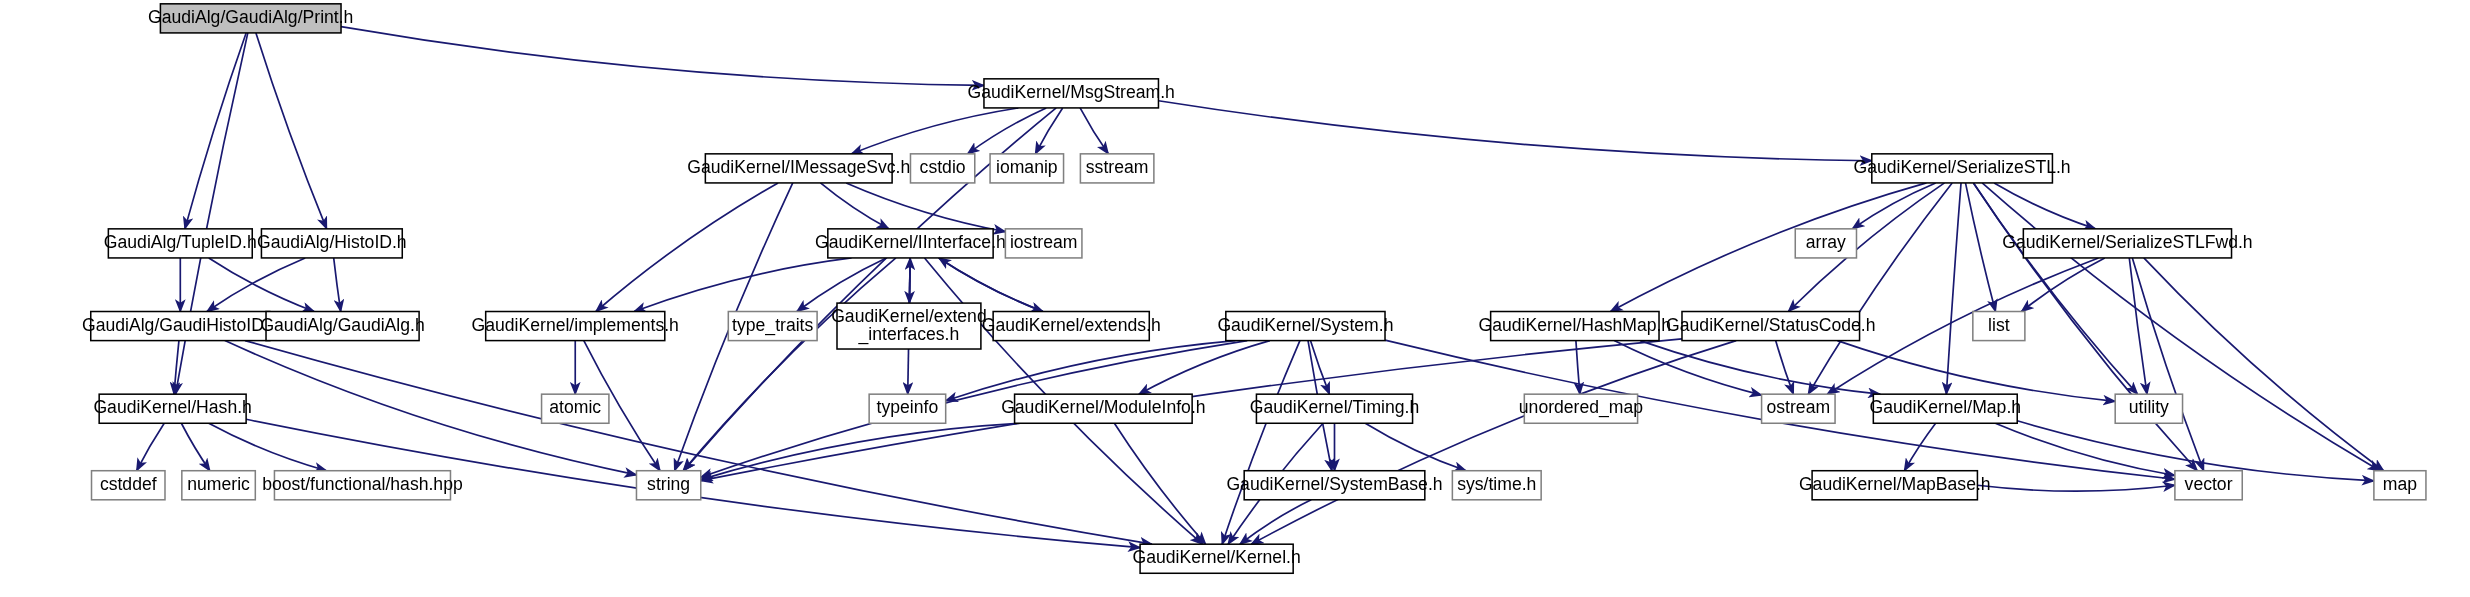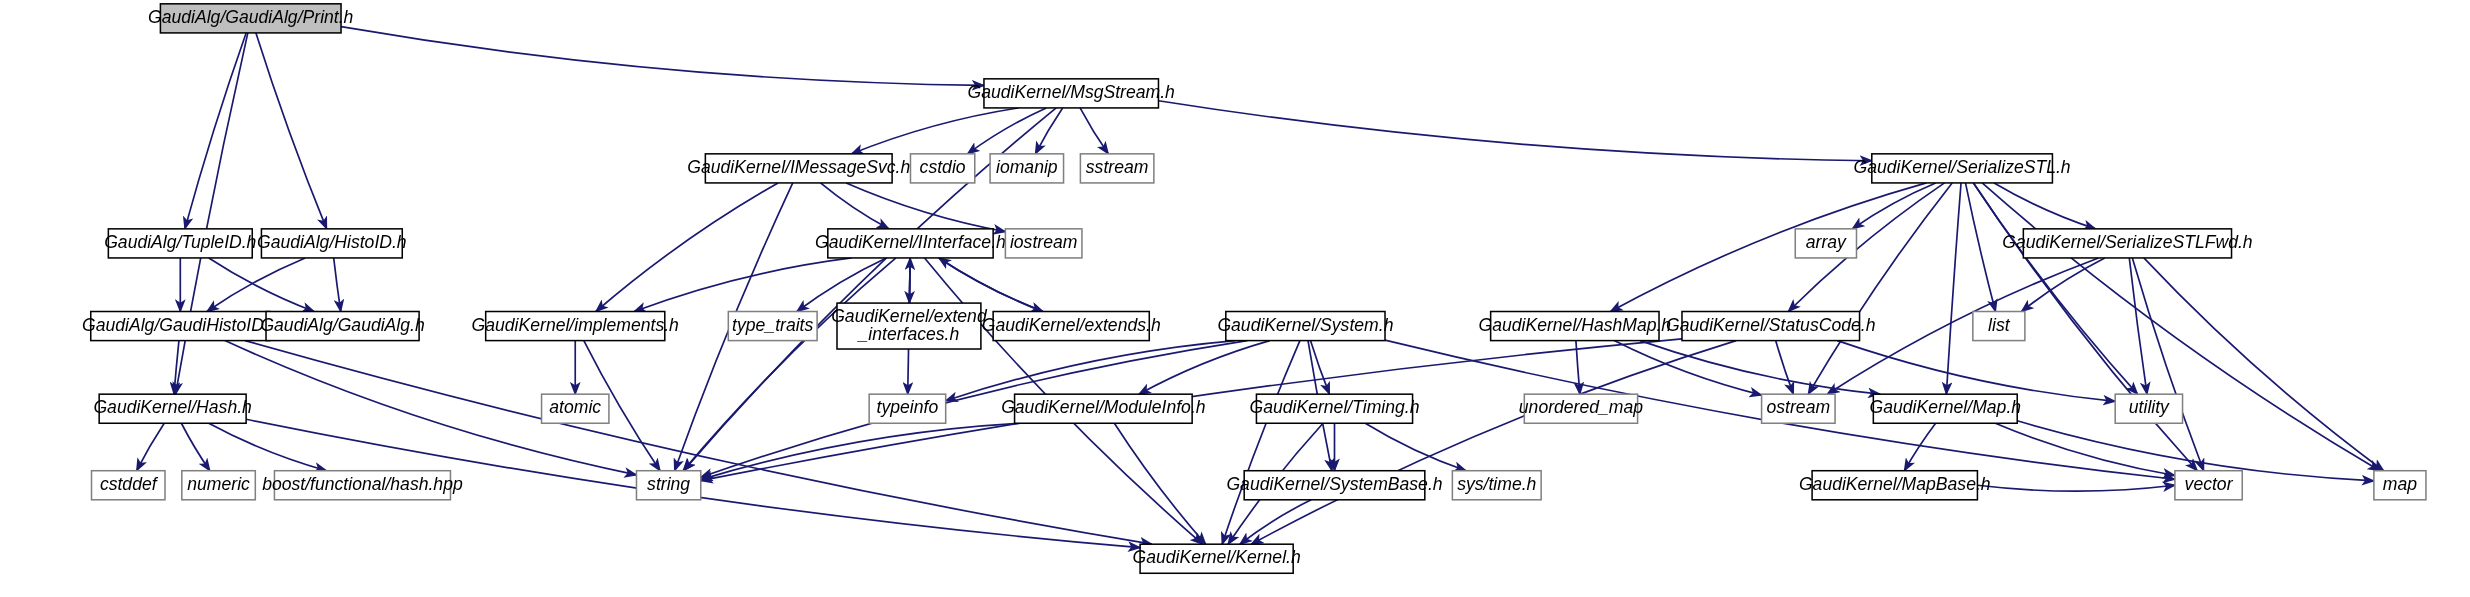--- a/index.html
+++ b/index.html
@@ -1,17 +1,17 @@
 <!DOCTYPE html>
 <html><head>
 <meta charset="utf-8">
 <style>
   html,body{margin:0;padding:0;background:#ffffff;}
   body{font-family:"Liberation Sans",sans-serif;}
-  #graph-root{position:relative;width:2470px;height:597px;background:#ffffff;overflow:hidden;font-style:italic;}
+  #graph-root{position:relative;width:2470px;height:597px;background:#ffffff;overflow:hidden;}
   svg{display:block;}
   .edge{fill:none;stroke:#191970;stroke-width:1.1;}
   .arrow{fill:#191970;stroke:none;}
   .nodebox{stroke-width:1;}
   .node-header .nodebox{fill:#bfbfbf;stroke:#000000;}
   .node-main .nodebox{fill:#ffffff;stroke:#000000;}
   .node-ext .nodebox{fill:#ffffff;stroke:#808080;}
   .nodelabel{font-family:"Liberation Sans",sans-serif;font-size:11.5px;fill:#000000;
              text-anchor:middle;dominant-baseline:middle;}
 </style>

